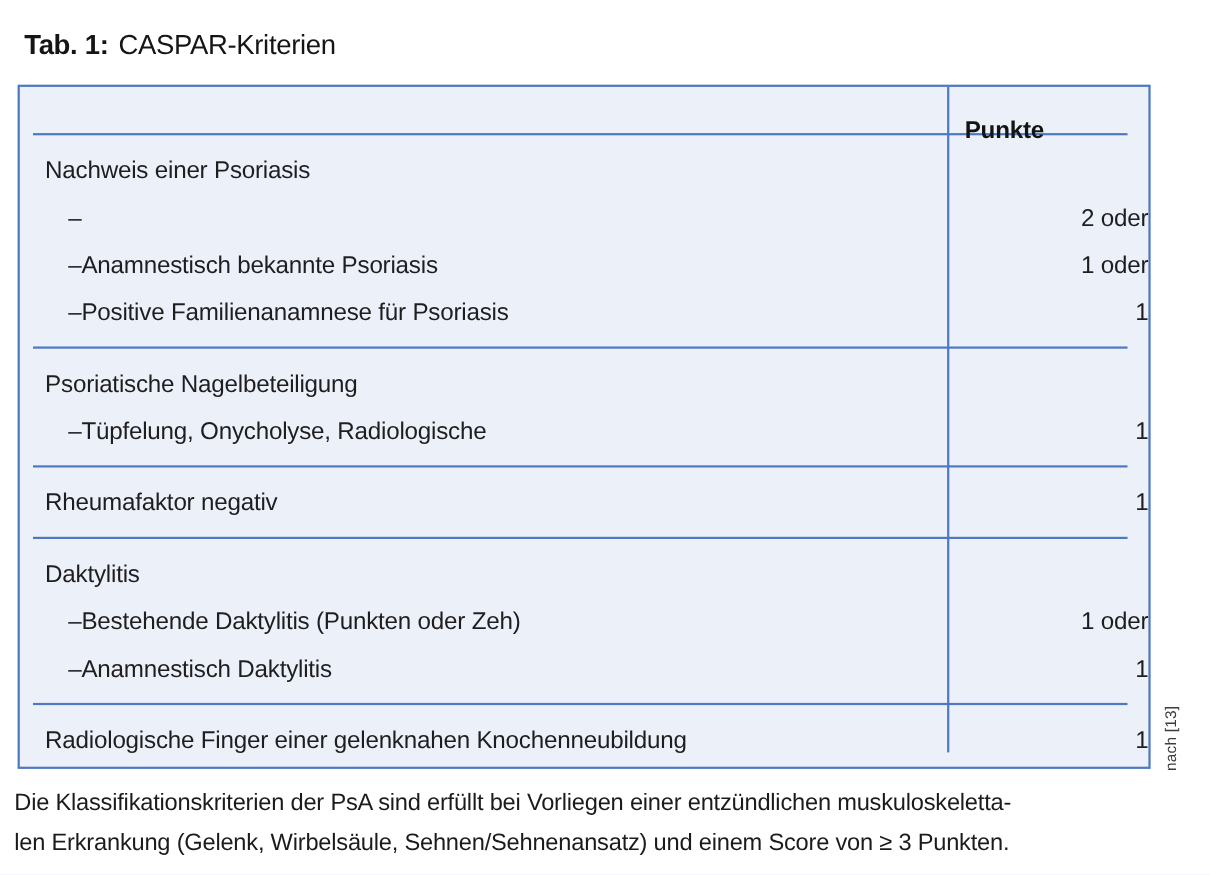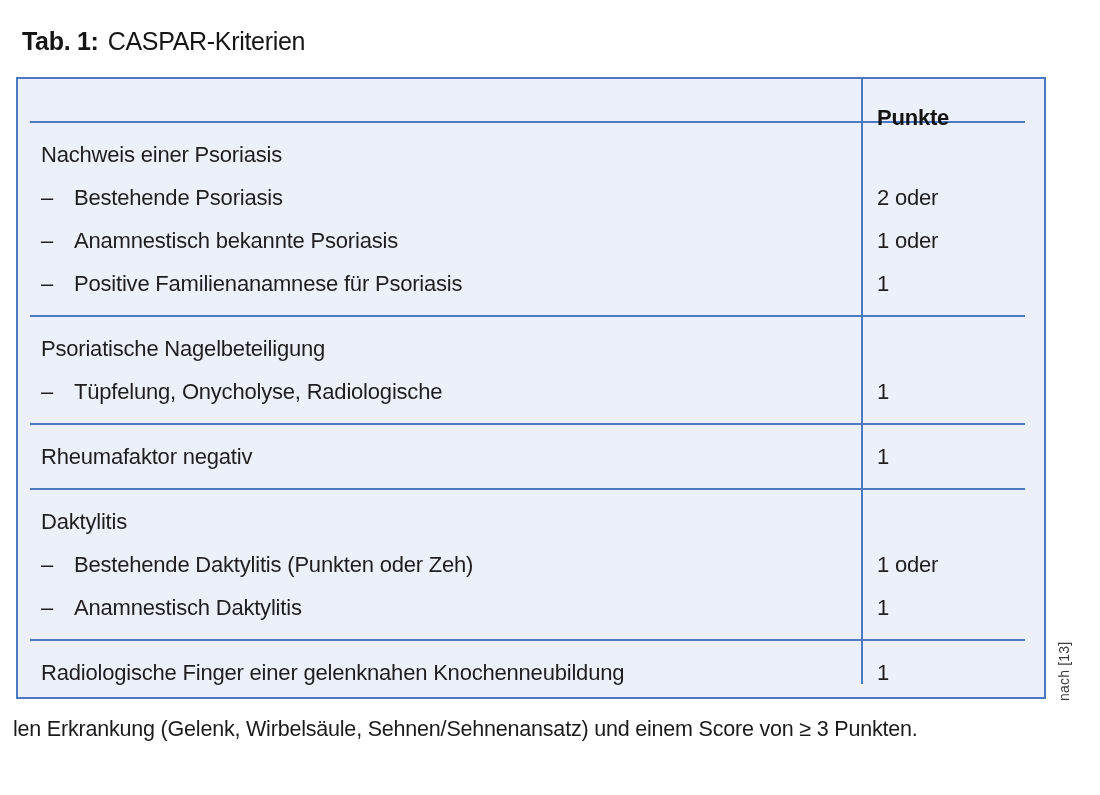--- a/index.html
+++ b/index.html
@@ -35,21 +35,21 @@
   .col-divider {
     position: absolute; left: 843px; top: 0; bottom: 13px;
     width: 2px; background: var(--line);
   }
   .thead { display: flex; align-items: center; height: 42px; }
   .sep {
     height: 2px; background: var(--line);
     margin: 0 19px 0 12px;
   }
   .section { padding: 10px 0; }
-  .row { display: flex; align-items: center; height: 43px; }
+  .row { display: flex; align-items: center; height: 43px; text-align: right; }
   .label-cell {
     flex: 1 1 auto; min-width: 0;
     padding-left: 23px;
     display: flex; align-items: baseline;
     font-size: 22px; letter-spacing: -0.2px;
     white-space: nowrap;
   }
   .dash { flex: 0 0 33px; width: 33px; }
   .points-cell {
     flex: 0 0 183px; width: 183px;
@@ -94,21 +94,20 @@
         <div class="section">
           <div class="row">
             <div class="label-cell">
               <span>Nachweis einer Psoriasis</span>
             </div>
             <div class="points-cell"></div>
           </div>
           <div class="row">
             <div class="label-cell">
               <span class="dash">–</span>
-              <span>Bestehende Psoriasis</span>
             </div>
             <div class="points-cell">2 oder</div>
           </div>
           <div class="row">
             <div class="label-cell">
               <span class="dash">–</span>
               <span>Anamnestisch bekannte Psoriasis</span>
             </div>
             <div class="points-cell">1 oder</div>
           </div>
@@ -176,16 +175,17 @@
             </div>
             <div class="points-cell">1</div>
           </div>
         </div>
       </div>
   </div>
 
   <div class="source-note">nach [13]</div>
 
   <div class="footnote">
+    <div>Die Klassifikationskriterien der PsA sind erfüllt bei Vorliegen einer entzündlichen muskuloskeletta-</div>
     <div>len Erkrankung (Gelenk, Wirbelsäule, Sehnen/Sehnenansatz) und einem Score von ≥ 3 Punkten.</div>
   </div>
 
 </div>
 
 </body></html>

